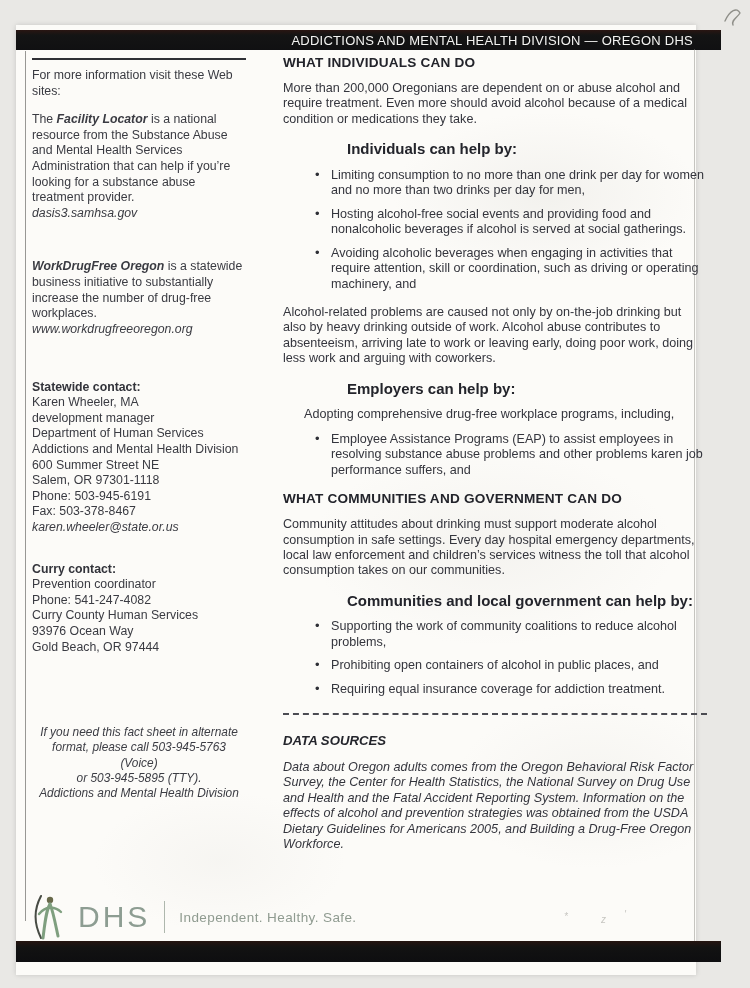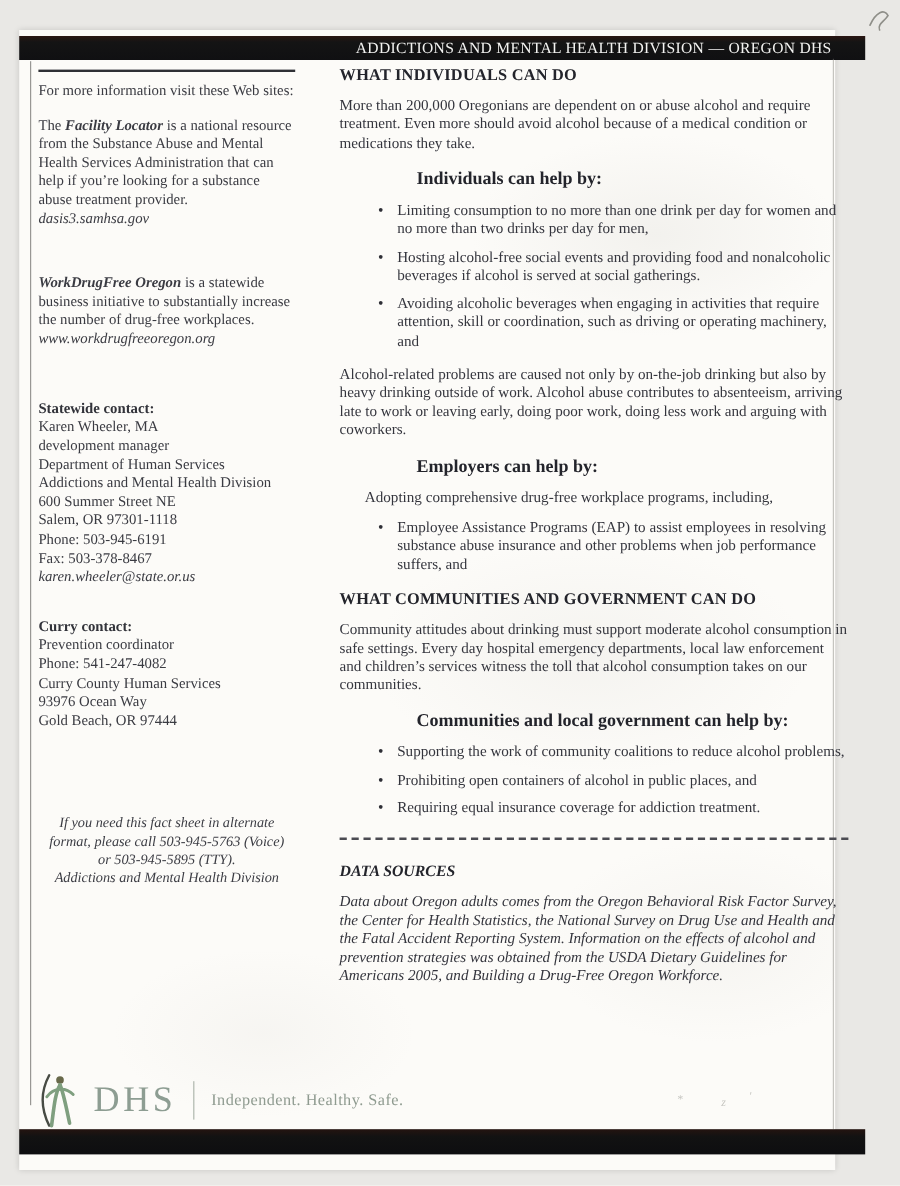--- a/index.html
+++ b/index.html
@@ -11,21 +11,20 @@
   }
   .page{
     position:absolute;left:16px;top:25px;width:680px;height:950px;
     background:#fcfbf8;
     background-image:
       radial-gradient(ellipse 220px 120px at 78% 18%, rgba(205,203,196,.20), transparent 70%),
       radial-gradient(ellipse 260px 140px at 70% 55%, rgba(205,203,196,.16), transparent 70%),
       radial-gradient(ellipse 200px 120px at 85% 80%, rgba(205,203,196,.14), transparent 70%),
       radial-gradient(ellipse 180px 100px at 30% 88%, rgba(205,203,196,.12), transparent 70%);
     box-shadow:0 0 5px rgba(0,0,0,.15);
-    font-family:Liberation Serif, serif;
   }
   .scan-edge-left{position:absolute;left:9px;top:26px;width:1px;height:870px;background:rgba(70,70,66,.55);}
   .scan-edge-right{position:absolute;right:1px;top:24px;width:1px;height:892px;background:rgba(130,128,122,.45);}
 
   .topbar{
     position:absolute;left:0;top:5px;width:705px;height:20px;
     background:linear-gradient(180deg,#2a1612 0%,#141414 25%,#101012 100%);
     color:#f3f3f1;display:flex;align-items:center;justify-content:flex-end;
     padding-right:28px;box-sizing:border-box;
     font-size:13px;letter-spacing:.25px;
@@ -161,21 +160,21 @@
               <li>Avoiding alcoholic beverages when engaging in activities that require attention, skill or coordination, such as driving or operating machinery, and</li>
             </ul>
           </div>
         </div>
         <div class="section">
           <p class="sec-para">Alcohol-related problems are caused not only by on-the-job drinking but also by heavy drinking outside of work. Alcohol abuse contributes to absenteeism, arriving late to work or leaving early, doing poor work, doing less work and arguing with coworkers.</p>
           <div class="subblock">
             <h3 class="sub-heading">Employers can help by:</h3>
             <p class="sub-intro">Adopting comprehensive drug-free workplace programs, including,</p>
             <ul class="bullets">
-              <li>Employee Assistance Programs (EAP) to assist employees in resolving substance abuse insurance and other problems when job performance suffers, and</li>
+              <li>Employee Assistance Programs (EAP) to assist employees in resolving substance abuse problems and other problems karen job performance suffers, and</li>
             </ul>
           </div>
         </div>
         <div class="section">
           <h2 class="sec-heading">WHAT COMMUNITIES AND GOVERNMENT CAN DO</h2>
           <p class="sec-para">Community attitudes about drinking must support moderate alcohol consumption in safe settings. Every day hospital emergency departments, local law enforcement and children’s services witness the toll that alcohol consumption takes on our communities.</p>
           <div class="subblock">
             <h3 class="sub-heading">Communities and local government can help by:</h3>
             <ul class="bullets">
               <li>Supporting the work of community coalitions to reduce alcohol problems,</li>

